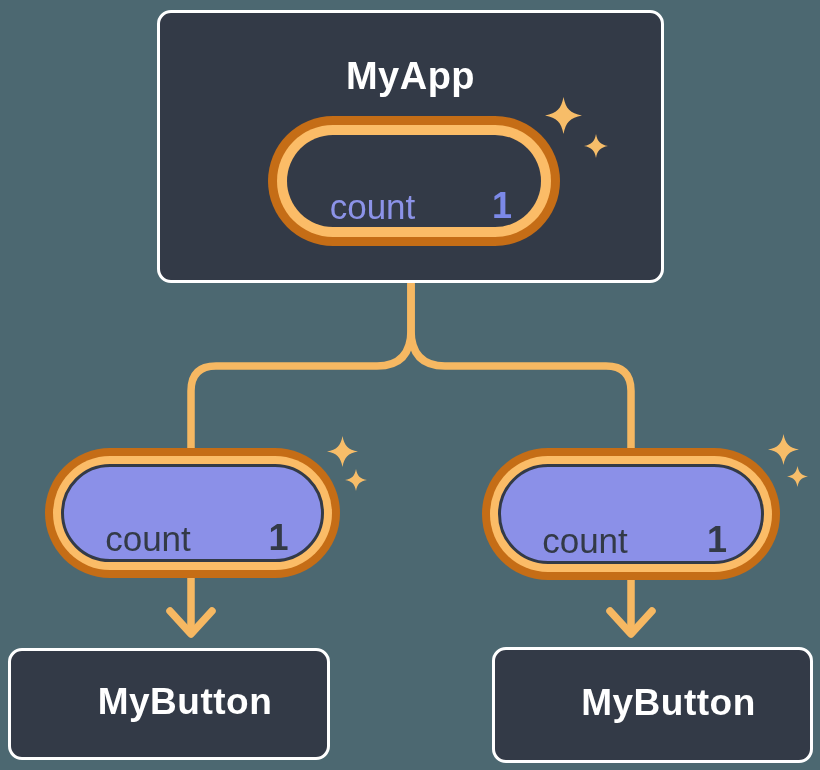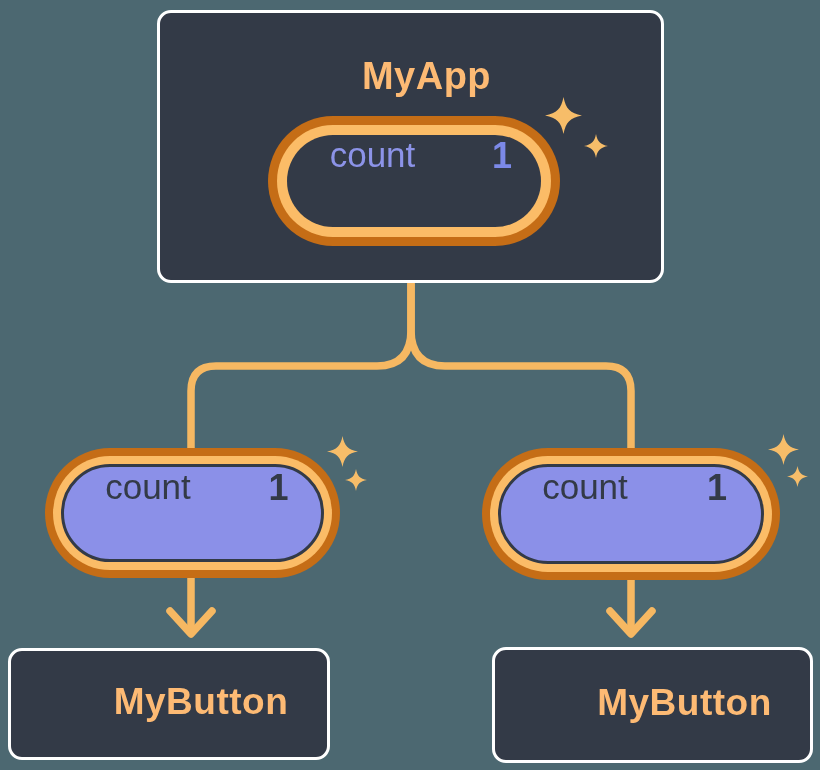--- a/index.html
+++ b/index.html
@@ -8,37 +8,37 @@
     background:#4C6871;
     font-family:"Liberation Sans", sans-serif;
   }
   
   .card{
     position:absolute;background:#333A47;border:3px solid #FFFFFF;
     border-radius:14px;box-sizing:border-box;
   }
   .card-title{
     position:absolute;left:0;width:100%;text-align:center;
-    color:#fdba74;font-weight:700;letter-spacing:0.5px;padding-left:16px;
+    color:#ffffff;font-weight:700;letter-spacing:0.5px;
   }
   #myapp-card{left:157px;top:10px;width:507px;height:273px;}
   #myapp-card .card-title{top:42px;font-size:38px;}
   #mybutton-card-left{left:8px;top:648px;width:322px;height:112px;}
   #mybutton-card-right{left:492px;top:647px;width:321px;height:116px;}
   .button-title{top:50%;transform:translateY(-54%);font-size:37px;margin-left:16px;}
   
   .pill-outer{
     position:absolute;background:#C56D16;border-radius:70px;box-sizing:border-box;
   }
   .pill-mid{
     width:100%;height:100%;background:#FBBC67;border-radius:60px;box-sizing:border-box;
   }
   .pill-inner{
     width:100%;height:100%;border-radius:50px;box-sizing:border-box;
-    display:flex;align-items:flex-start;overflow:hidden;
+    display:flex;align-items:flex-end;overflow:hidden;
   }
   .cell{display:flex;align-items:center;justify-content:center;}
   
   #state-pill{left:108px;top:103px;width:292px;height:130px;padding:9px;}
   #state-pill .pill-mid{padding:10px;}
   #state-pill .pill-inner{background:#333A47;}
   #state-pill .cell-name{width:171px;color:#8C93E8;font-size:35px;}
   #state-pill .divider{width:5px;background:#F3B15E;}
   #state-pill .cell-value{flex:1;color:#7C89E8;font-size:36px;font-weight:700;}
   

